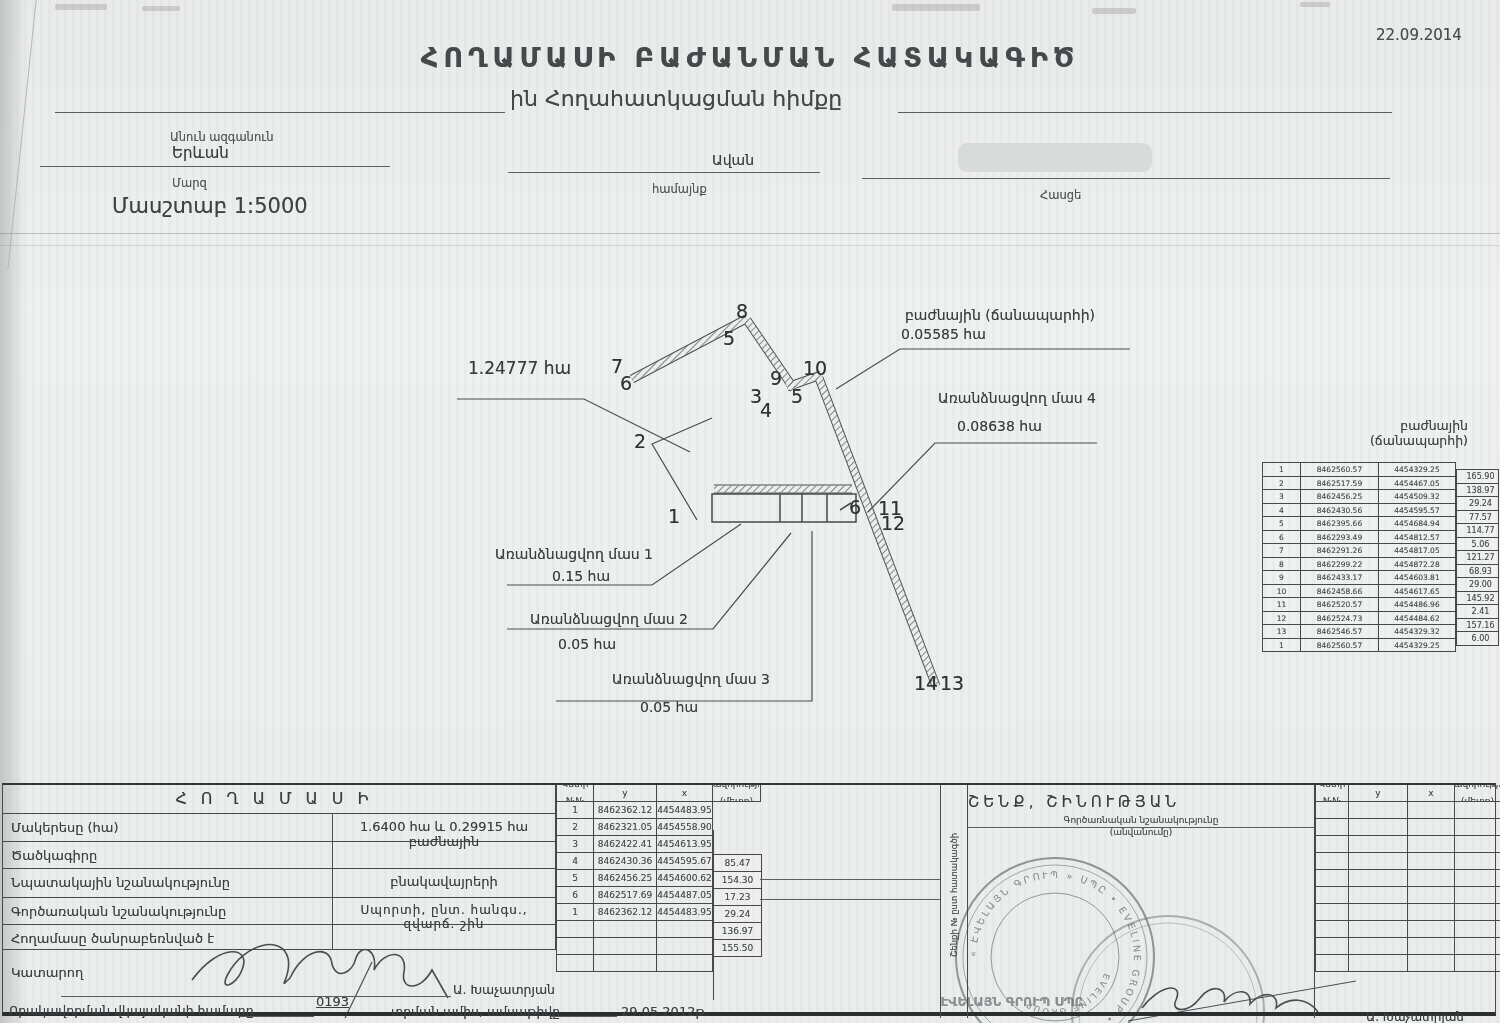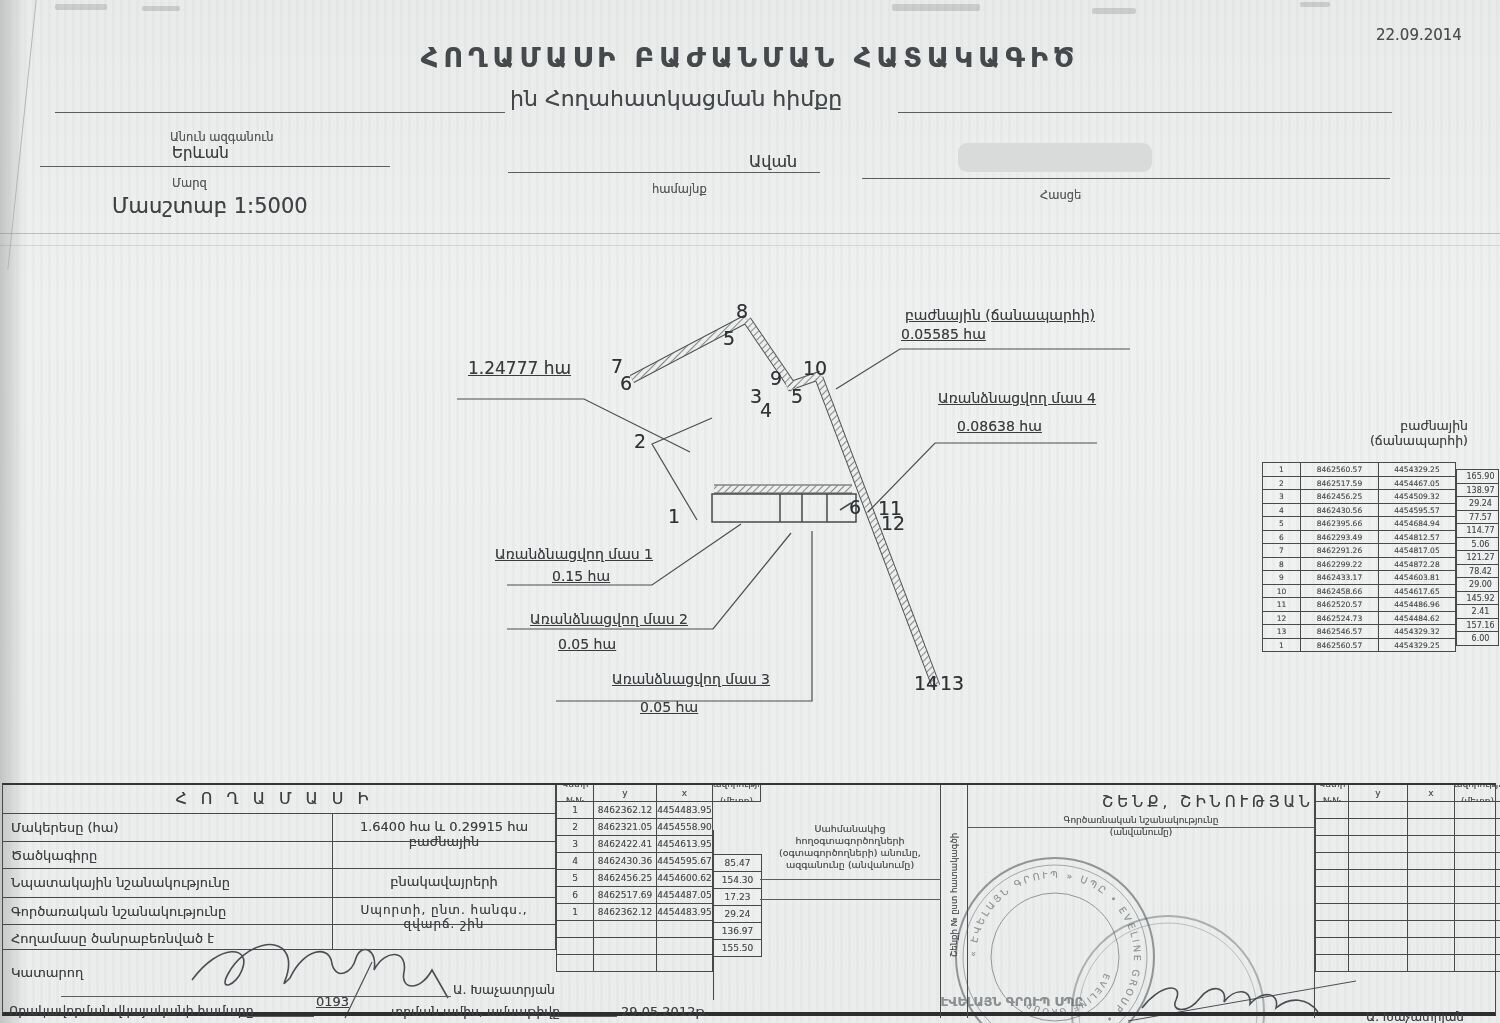--- a/index.html
+++ b/index.html
@@ -6,21 +6,21 @@
   #scan{position:relative;width:1500px;height:1023px;overflow:hidden;color:#3c3f41;
     background:
       repeating-linear-gradient(90deg, rgba(120,125,122,.045) 0 3px, transparent 3px 8px),
       linear-gradient(180deg,#e9ebea 0%,#eff1f0 30%,#ebedec 100%);
     text-shadow:0 0 .6px rgba(70,72,74,.55);}
   .abs{position:absolute;}
   .hline{position:absolute;height:0;border-top:1px solid #5a5d5c;}
   .faint{border-top:1px solid rgba(110,113,112,.38);}
   .small-label{font-size:11.5px;color:#55585a;}
   .value{font-size:15px;color:#3a3d3f;}
-  .plan-label{font-size:14px;color:#393c3e;text-decoration:underline;}
+  .plan-label{font-size:14px;color:#393c3e;}
   .pt{position:absolute;font-size:19px;font-weight:500;color:#2f3234;}
   svg text{font-family:"DejaVu Sans",sans-serif;}
   
   .trow{display:flex;}
   .tcell{box-sizing:border-box;border-right:1px solid #47494a;border-bottom:1px solid #47494a;
     text-align:center;overflow:hidden;white-space:nowrap;}
   .road-table{position:absolute;left:1262px;top:462px;width:193px;border-left:1px solid #47494a;border-top:1px solid #47494a;background:rgba(255,255,255,.12);}
   .road-table .tcell{height:13.5px;line-height:13.5px;font-size:7.5px;color:#4d5052;}
   .road-table .c-n{width:38px;}.road-table .c-y{width:78px;}.road-table .c-x{width:77px;}
   .dstack{position:absolute;border-left:1px solid #47494a;border-top:1px solid #47494a;background:rgba(255,255,255,.12);}
@@ -59,21 +59,21 @@
   <div class="abs" style="left:1376px;top:26px;font-size:15px;color:#4a4d4f;">22.09.2014</div>
   <div class="abs" style="left:390px;top:42px;width:720px;text-align:center;font-size:27px;letter-spacing:5px;font-weight:600;color:#46494b;">ՀՈՂԱՄԱՍԻ ԲԱԺԱՆՄԱՆ ՀԱՏԱԿԱԳԻԾ</div>
   <div class="hline" style="left:55px;top:112px;width:450px;"></div>
   <div class="abs" style="left:510px;top:86px;font-size:22px;color:#44474a;">ին   Հողահատկացման հիմքը</div>
   <div class="hline" style="left:898px;top:112px;width:494px;"></div>
 
   <div class="abs small-label" style="left:170px;top:130px;">Անուն ազգանուն</div>
   <div class="abs value" style="left:172px;top:144px;">Երևան</div>
   <div class="hline" style="left:40px;top:166px;width:350px;"></div>
   <div class="abs small-label" style="left:172px;top:176px;">Մարզ</div>
-  <div class="abs value" style="left:712px;top:152px;font-size:16px;margin-left:37px;">Ավան</div>
+  <div class="abs value" style="left:712px;top:152px;font-size:14px;">Ավան</div>
   <div class="hline" style="left:508px;top:172px;width:312px;"></div>
   <div class="abs small-label" style="left:652px;top:182px;">համայնք</div>
   <div class="abs" style="left:958px;top:143px;width:194px;height:29px;background:#d9dbda;border-radius:9px;"></div>
   <div class="hline" style="left:862px;top:178px;width:528px;"></div>
   <div class="abs small-label" style="left:1040px;top:188px;">Հասցե</div>
   <div class="abs" style="left:112px;top:194px;font-size:21px;color:#3f4244;">Մասշտաբ 1:5000</div>
   <div class="hline faint" style="left:0;top:233px;width:1500px;"></div>
   <div class="hline faint" style="left:0;top:245px;width:1500px;opacity:.5;"></div>
 
   <svg width="1500" height="1023" viewBox="0 0 1500 1023" style="position:absolute;left:0;top:0;pointer-events:none;">
@@ -239,21 +239,21 @@
       </div>
     </div>
   <div class="dstack" id="road-dist">
       <div class="dcell">165.90</div>
       <div class="dcell">138.97</div>
       <div class="dcell">29.24</div>
       <div class="dcell">77.57</div>
       <div class="dcell">114.77</div>
       <div class="dcell">5.06</div>
       <div class="dcell">121.27</div>
-      <div class="dcell">78.42</div>
+      <div class="dcell">68.93</div>
       <div class="dcell">29.00</div>
       <div class="dcell">145.92</div>
       <div class="dcell">2.41</div>
       <div class="dcell">157.16</div>
       <div class="dcell">6.00</div>
     </div>
 
   <div id="btable">
 
     <div class="bcell blabel" style="left:0;top:29px;width:330px;height:28px;">Մակերեսը (հա)</div>
@@ -347,36 +347,30 @@
           <div class="dcell">154.30</div>
           <div class="dcell">17.23</div>
           <div class="dcell">29.24</div>
           <div class="dcell">136.97</div>
           <div class="dcell">155.50</div>
         </div>
       <div class="abs" style="left:156px;top:45px;width:0;height:170px;border-left:1px solid #47494a;"></div>
     </div>
 
     <div class="abs" style="left:757px;top:0;width:181px;height:233px;border-right:1px solid #47494a;box-sizing:border-box;">
-      <div style="text-align:center;padding-top:38px;font-size:9.5px;line-height:1.25;color:#4b4e50;">
-        <div>Սահմանակից</div>
-        <div>հողօգտագործողների</div>
-        <div>(օգտագործողների) անունը,</div>
-        <div>ազգանունը (անվանումը)</div>
-      </div>
       <div class="hline" style="left:0;top:94px;width:181px;"></div>
       <div class="hline" style="left:0;top:114px;width:181px;"></div>
     </div>
 
     <div class="abs" style="left:938px;top:0;width:27px;height:233px;border-right:1px solid #47494a;box-sizing:border-box;">
       <div class="vtext" style="left:-87px;top:105px;">Շենքի № ըստ հատակագծի</div>
     </div>
 
     <div class="abs" style="left:965px;top:0;width:347px;height:233px;border-right:1px solid #47494a;box-sizing:border-box;">
-      <div style="text-align:right;padding-top:8px;font-size:15px;letter-spacing:4px;color:#3b3e40;">ՇԵՆՔ, ՇԻՆՈՒԹՅԱՆ</div>
+      <div style="text-align:left;padding-top:8px;font-size:15px;letter-spacing:4px;color:#3b3e40;">ՇԵՆՔ, ՇԻՆՈՒԹՅԱՆ</div>
       <div class="hline" style="left:0;top:42px;width:347px;"></div>
       <div style="text-align:center;font-size:9px;color:#4b4e50;padding-top:4px;line-height:1.3;">
         <div>Գործառնական նշանակությունը</div>
         <div>(անվանումը)</div>
       </div>
       <div class="abs" style="left:398px;top:225px;font-size:12px;white-space:nowrap;">Ա. Խաչատրյան</div>
     </div>
 
     <div class="mtable" style="left:1312px;top:0;width:185px;">
       <div class="trow mthead">

